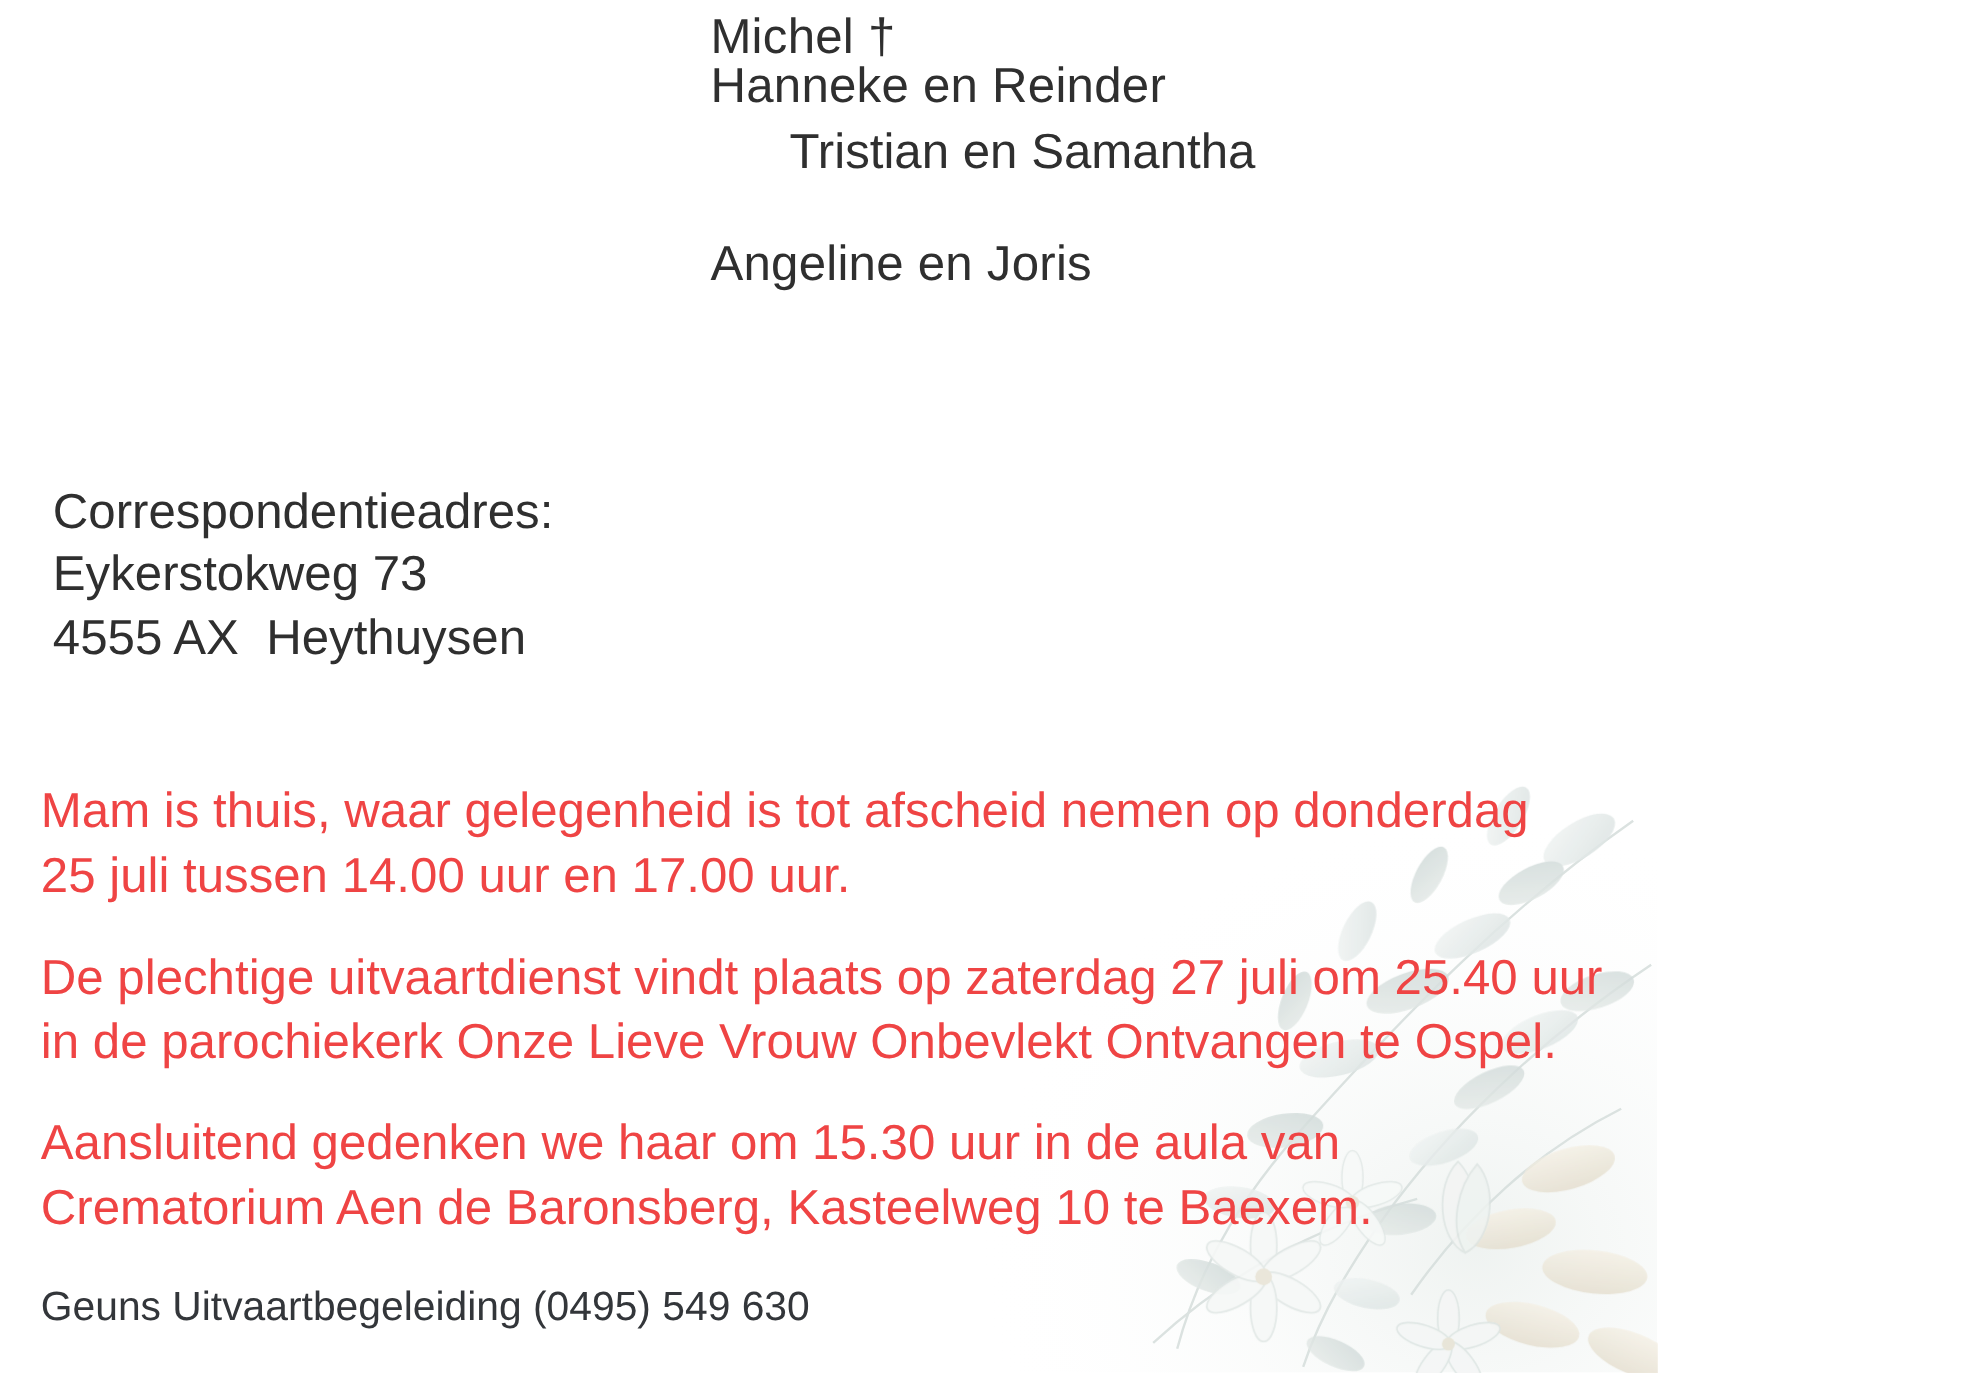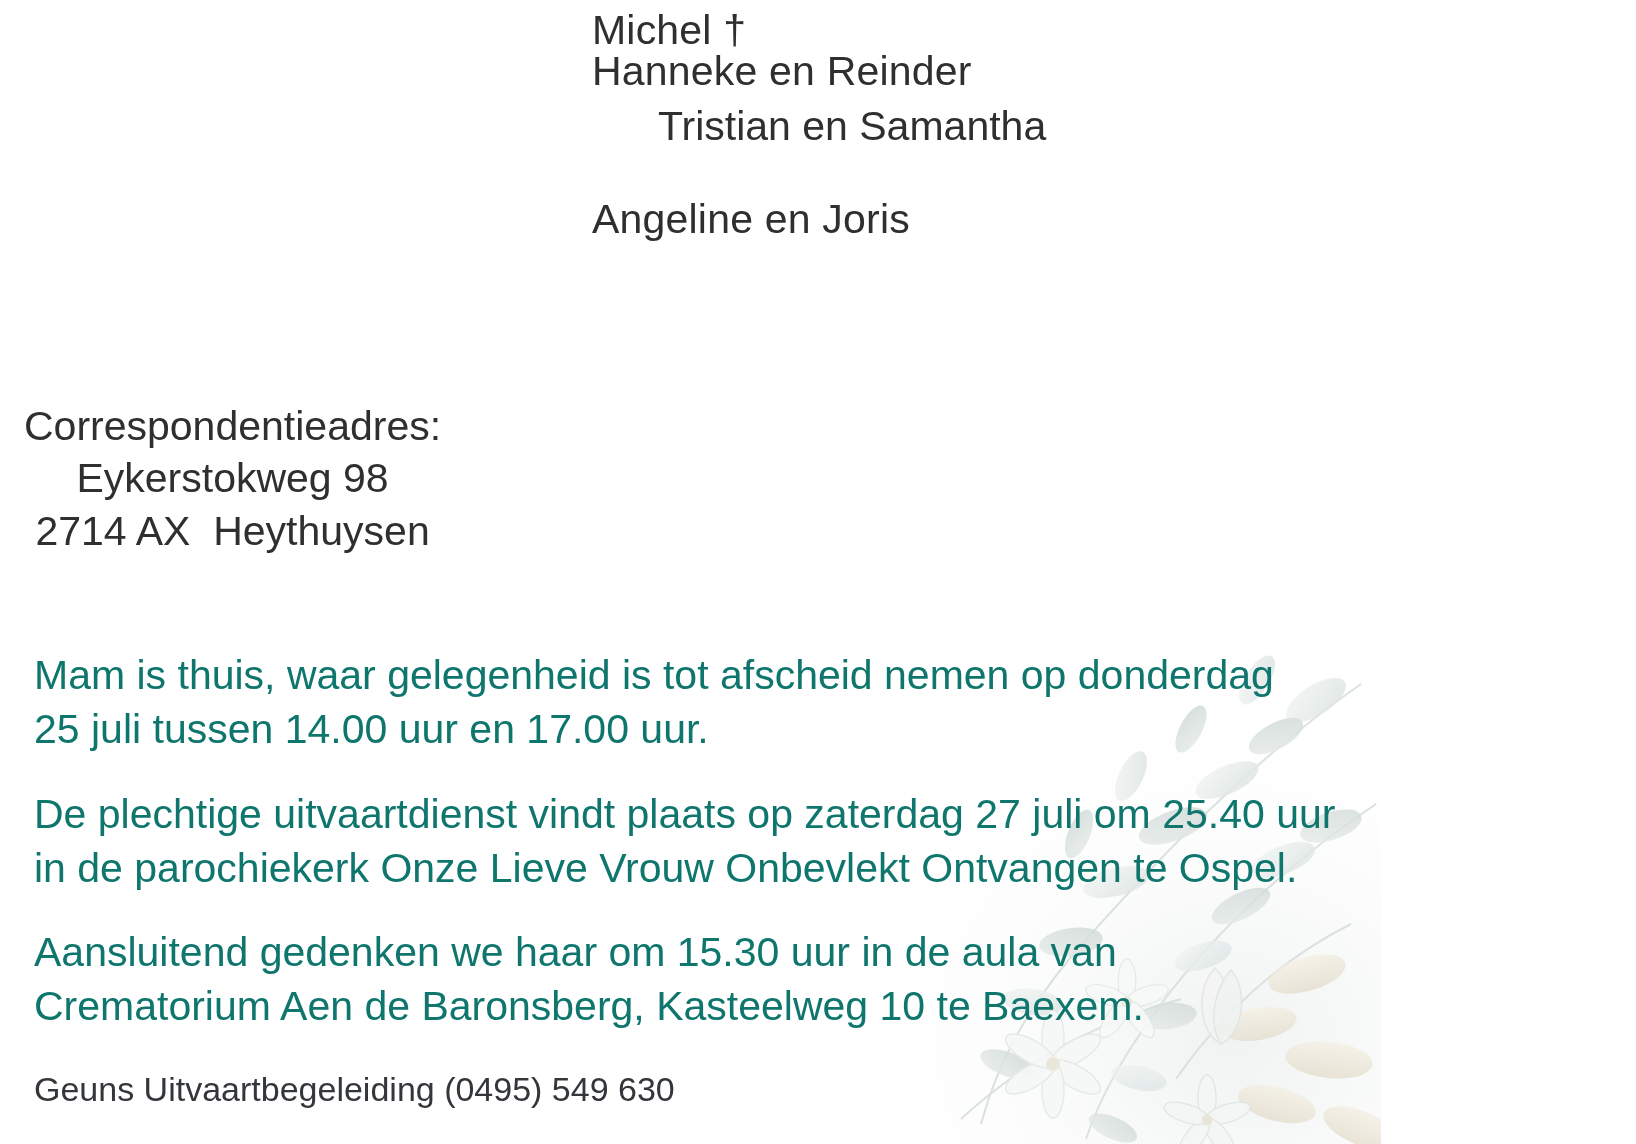--- a/index.html
+++ b/index.html
@@ -59,37 +59,36 @@
     padding-left: 66px;
     font-size: 41px;
     color: #2f2f2f;
     white-space: pre;
     text-align: center;
   }
   .name-gap-2 { margin-top: 52px; }
 
   .address-block {
     position: absolute;
-    left: 24px;
+    left: 44px;
     top: 400px;
     line-height: 1.28;
-    text-align: center;
   }
   .address-line {
     font-size: 41px;
     color: #2f2f2f;
     white-space: pre;
   }
 
   .para {
     position: absolute;
     left: 34px;
     font-size: 41px;
     line-height: 1.32;
-    color: #0f766e;
+    color: #ef4444;
     width: 1510px;
   }
   .para span { display: block; white-space: pre; }
 
   #para-1 { top: 648px; }
   #para-2 { top: 787px; }
   #para-3 { top: 925px; }
 
   .footer {
     position: absolute;
@@ -211,22 +210,22 @@
 
     <div class="names-block">
       <div class="name-line">Michel †</div>
       <div class="name-line name-gap-1">Hanneke en Reinder</div>
       <div class="name-sub">Tristian en Samantha</div>
       <div class="name-line name-gap-2">Angeline en Joris</div>
     </div>
 
     <div class="address-block">
       <div class="address-line">Correspondentieadres:</div>
-      <div class="address-line">Eykerstokweg 98</div>
-      <div class="address-line">2714 AX  Heythuysen</div>
+      <div class="address-line">Eykerstokweg 73</div>
+      <div class="address-line">4555 AX  Heythuysen</div>
     </div>
 
     <div class="para" id="para-1">
       <span>Mam is thuis, waar gelegenheid is tot afscheid nemen op donderdag</span>
       <span>25 juli tussen 14.00 uur en 17.00 uur.</span>
     </div>
 
     <div class="para" id="para-2">
       <span>De plechtige uitvaartdienst vindt plaats op zaterdag 27 juli om 25.40 uur</span>
       <span>in de parochiekerk Onze Lieve Vrouw Onbevlekt Ontvangen te Ospel.</span>

